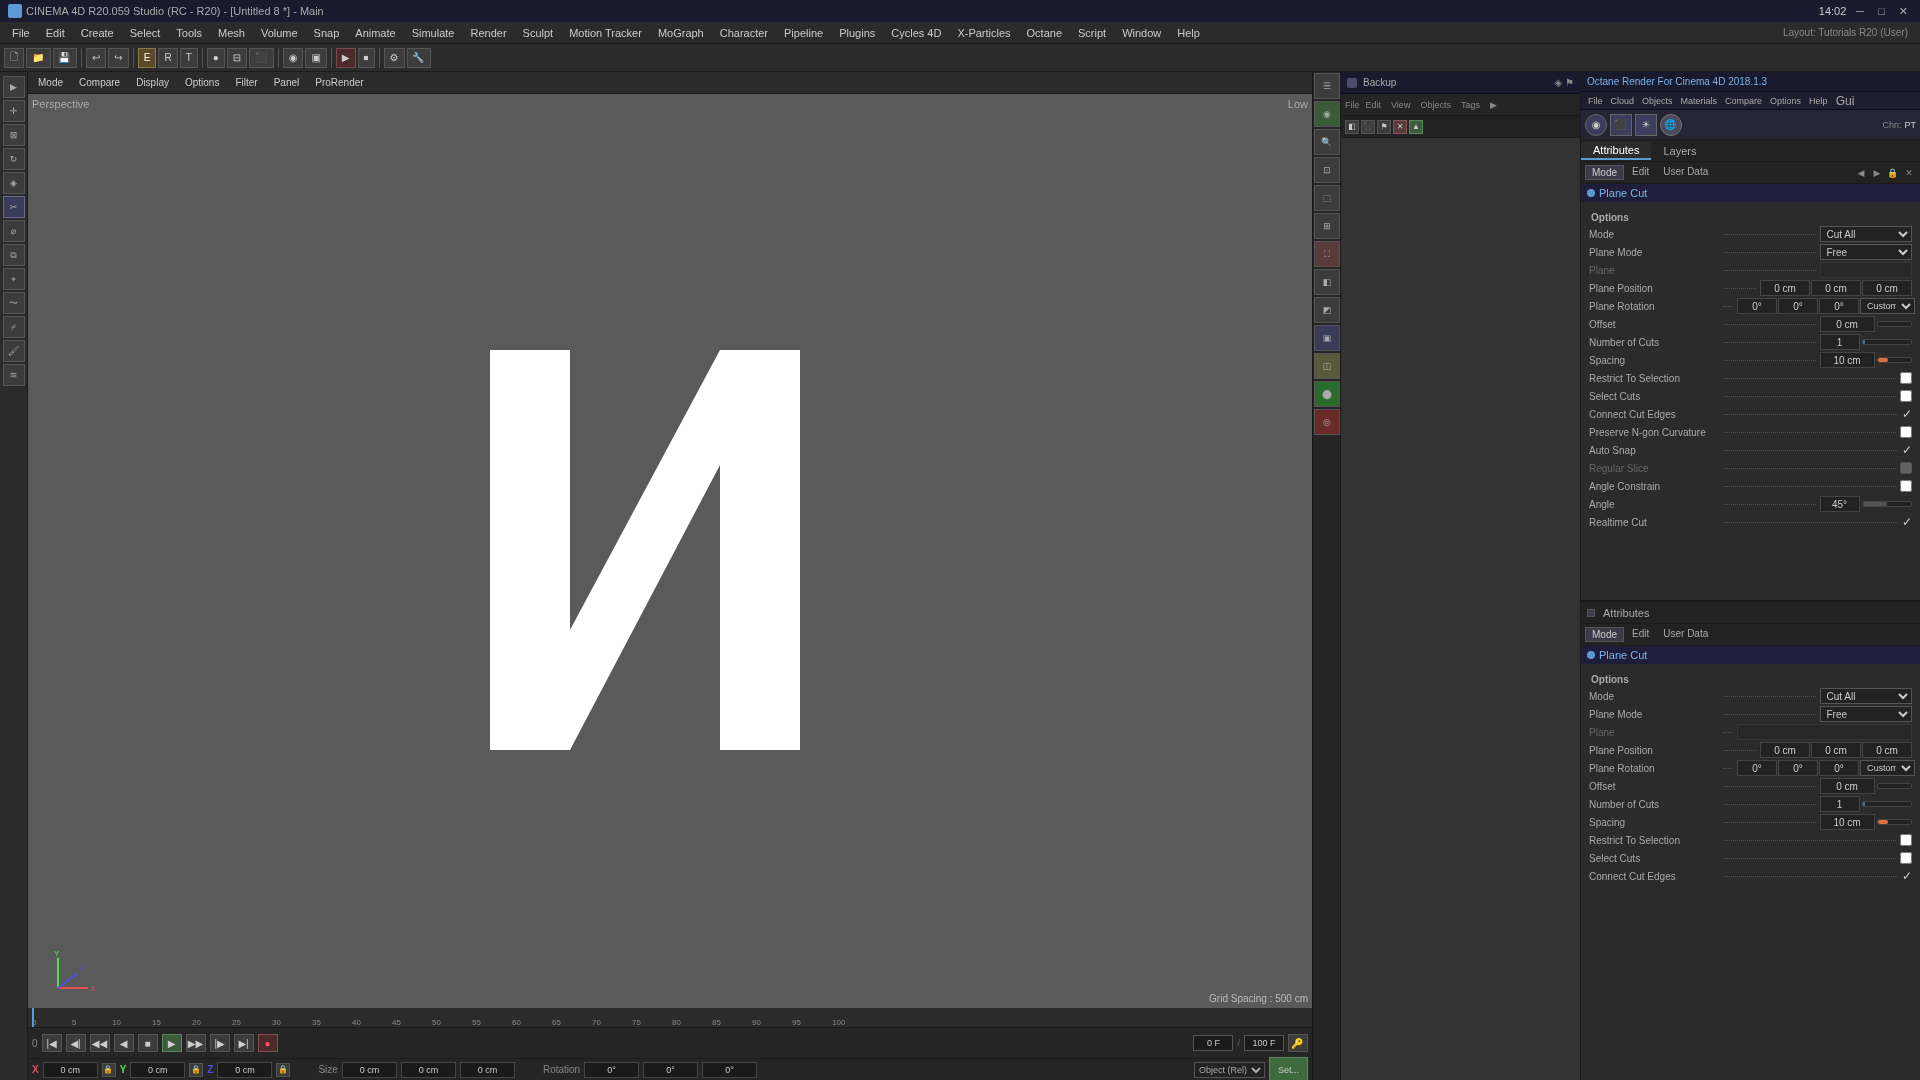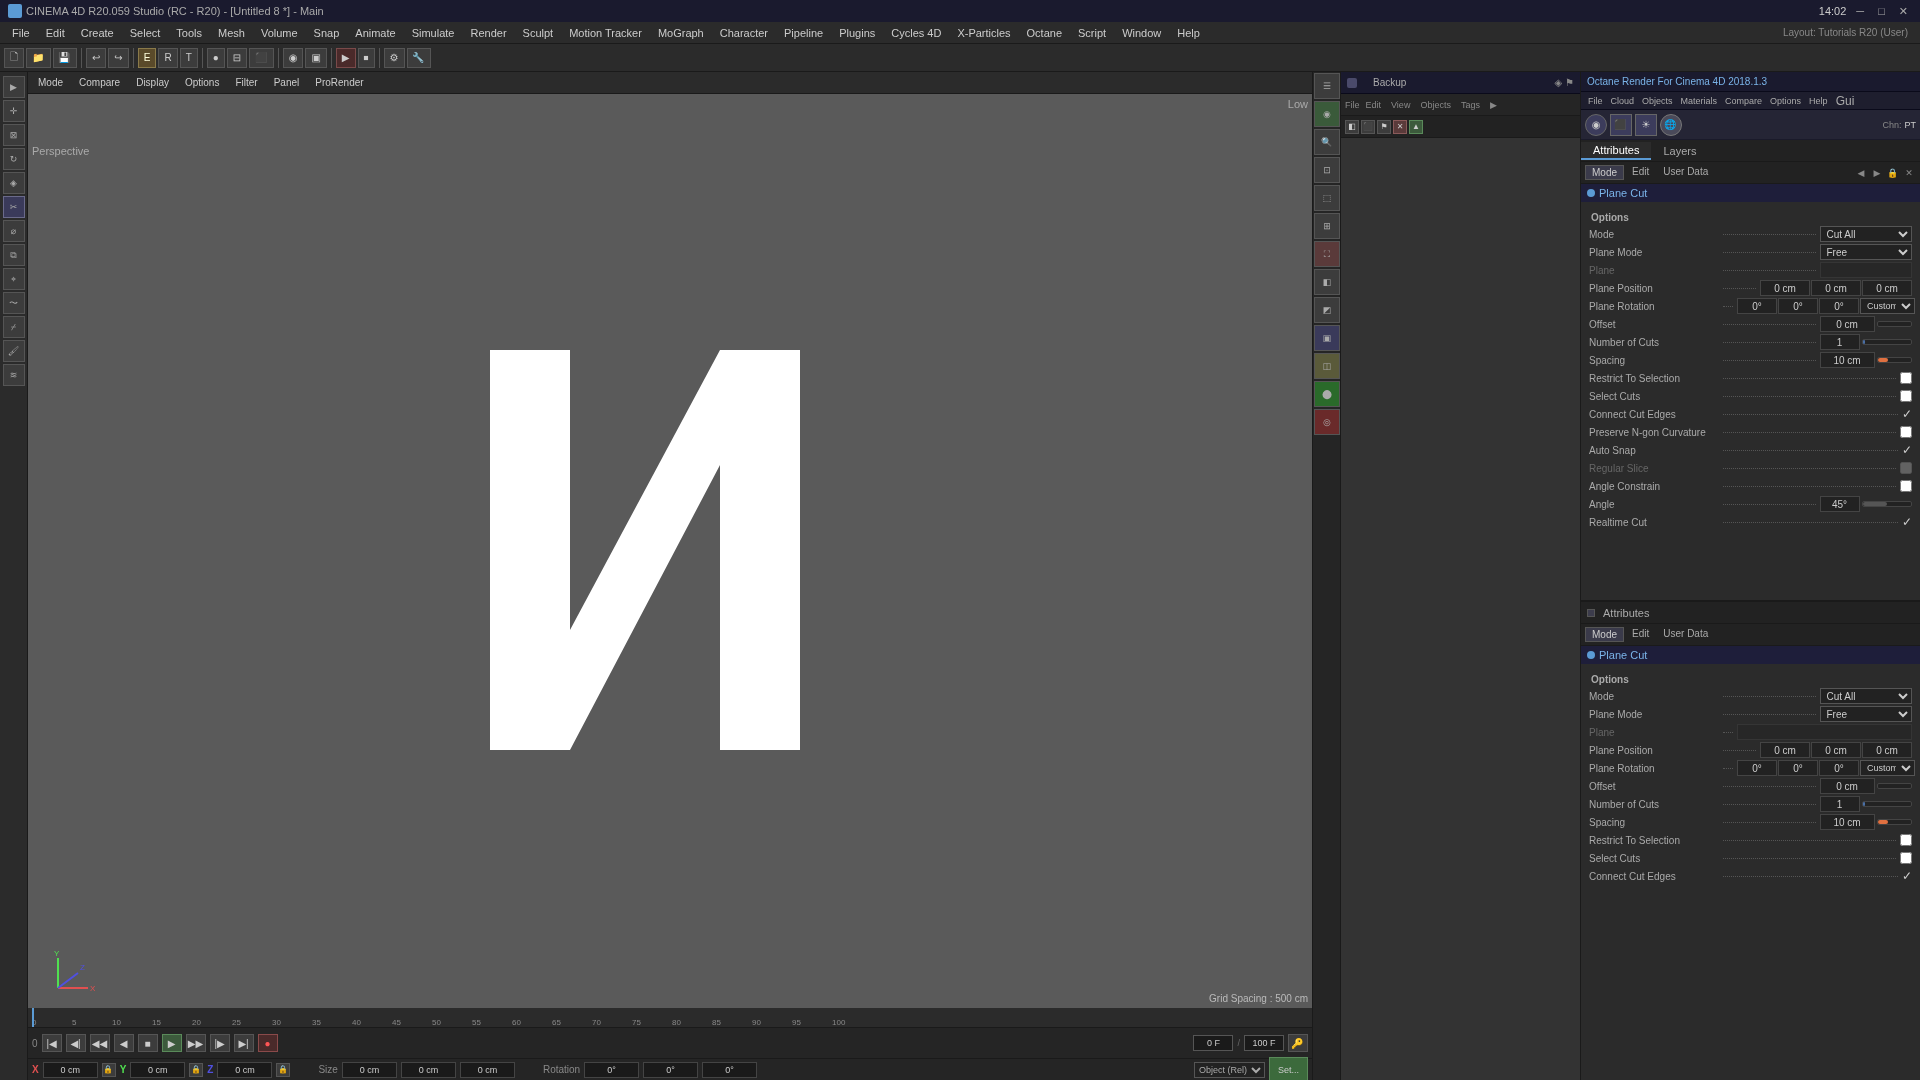--- a/index.html
+++ b/index.html
@@ -118,21 +118,20 @@
       background: #5a5a5a;
       position: relative;
       overflow: hidden;
     }
     #viewport-label {
       position: absolute;
       top: 4px;
       left: 4px;
       color: #aaa;
       font-size: 11px;
-      margin-top: 47px;
     }
     #viewport-quality {
       position: absolute;
       top: 4px;
       right: 4px;
       color: #aaa;
       font-size: 11px;
     }
     #grid-info {
       position: absolute;
@@ -380,21 +379,21 @@
     .pos-axis.z { color: #5050e0; }
 
     
     #octane-header {
       background: #1a1a2e;
       height: 22px;
       display: flex;
       align-items: center;
       padding: 0 6px;
       border-bottom: 1px solid #0a0a1a;
-      gap: 16px;
+      gap: 6px;
       font-size: 10px;
       color: #aaa;
     }
 
     
     #layers-tab-bar {
       display: flex;
       align-items: center;
       height: 22px;
       background: #222;

